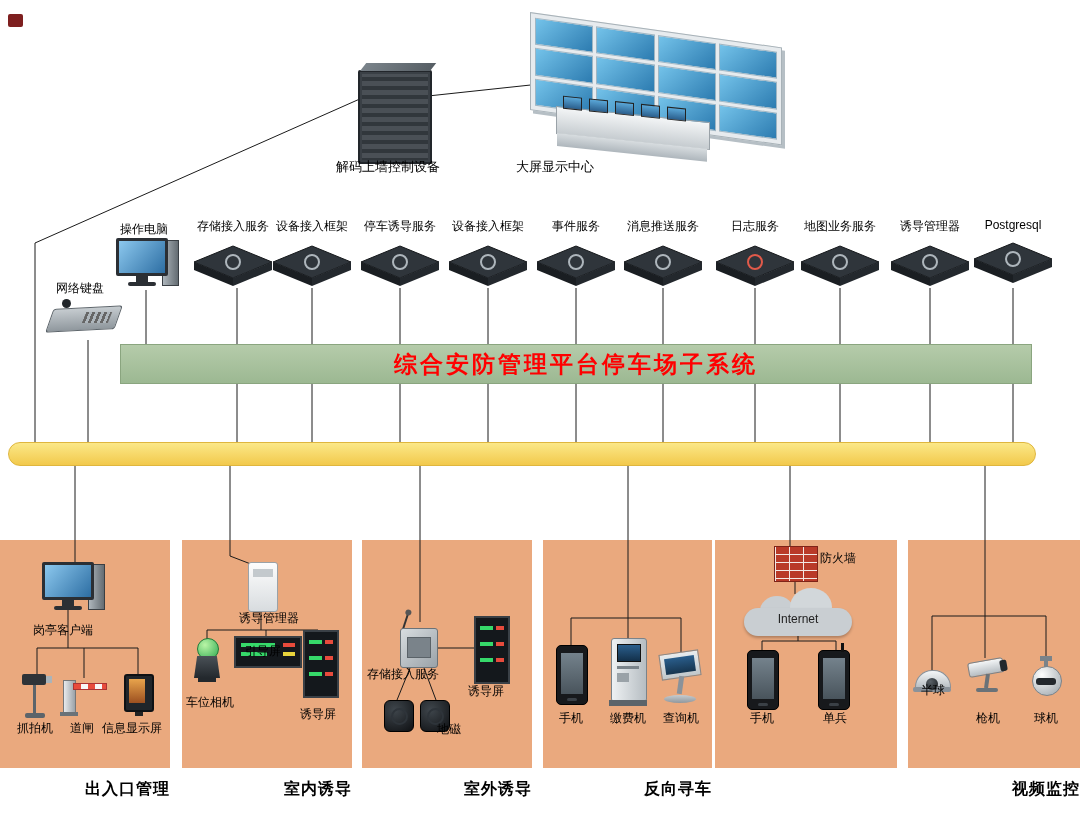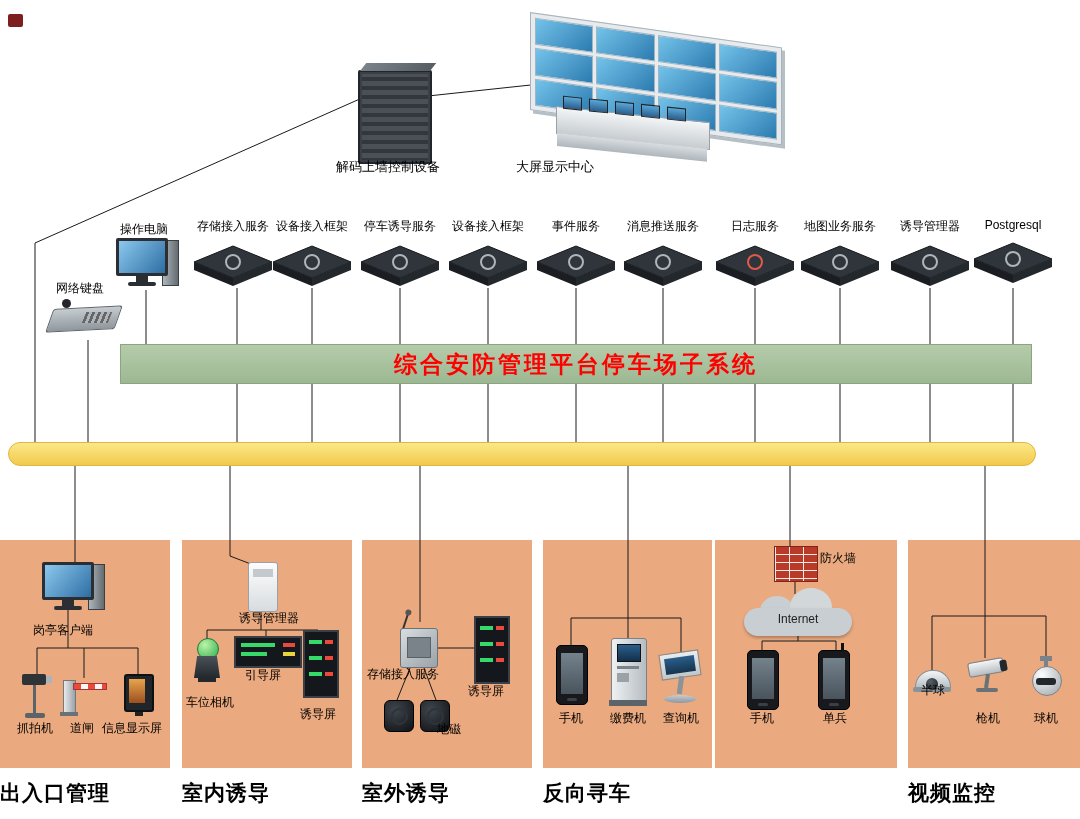--- a/index.html
+++ b/index.html
@@ -35,21 +35,21 @@
   .srv-ico{display:block;margin:8px auto 0;}
   
   .platform{position:absolute;left:120px;top:344px;width:912px;height:40px;
             background:linear-gradient(#b5cbaa,#9cb892);border:1px solid #8aa57f;
             display:flex;align-items:center;justify-content:center;box-sizing:border-box;}
   .platform span{color:#FF0000;font-size:23px;font-weight:bold;letter-spacing:3px;}
   .bus{position:absolute;left:8px;top:442px;width:1028px;height:24px;border-radius:12px;
        background:linear-gradient(#fbe888,#f2c94c);border:1px solid #dfb63e;box-sizing:border-box;}
   
   .panel{position:absolute;top:540px;height:228px;background:#EAA97E;}
-  .ptitle{position:absolute;top:779px;font-size:21px;font-weight:bold;text-align:left;letter-spacing:1px;}
+  .ptitle{position:absolute;top:779px;font-size:16px;font-weight:bold;text-align:right;letter-spacing:1px;}
   
   .pcset{position:absolute;width:64px;height:50px;}
   .pcset .tower{position:absolute;left:46px;top:2px;width:15px;height:44px;background:linear-gradient(90deg,#aeb6bc,#646c72);border:1px solid #3a3f44;}
   .pcset .scr{position:absolute;left:0;top:0;width:46px;height:32px;background:linear-gradient(130deg,#8cc8ee,#2d6ea3);border:3px solid #2b2f34;border-radius:2px;}
   .pcset .neck{position:absolute;left:20px;top:38px;width:12px;height:6px;background:#2b2f34;}
   .pcset .foot{position:absolute;left:12px;top:44px;width:28px;height:4px;background:#2b2f34;border-radius:2px;}
   
   .kb{position:absolute;width:76px;height:38px;}
   .kb .body{position:absolute;left:4px;top:9px;width:66px;height:22px;background:linear-gradient(#c6ccd0,#8f979d);border:1px solid #5c646a;border-radius:3px;transform:skewX(-22deg) rotate(-3deg);}
   .kb .stick{position:absolute;left:16px;top:1px;width:9px;height:9px;border-radius:50%;background:#23272b;}
@@ -366,21 +366,21 @@
       <div class="body"></div>
       <div class="foot"></div>
   </div>
   <div class="lbl" style="left:186px;top:695px">车位相机</div>
   <div class="ledpanel" style="left:234px;top:636px">
     <div class="r1"></div>
       <div class="r1b"></div>
       <div class="r2"></div>
       <div class="r2b"></div>
   </div>
-  <div class="lbl" style="left:245px;top:668px">引导屏</div>
+  <div class="lbl" style="left:245px;top:644px">引导屏</div>
   <div class="tallled" style="left:303px;top:630px">
     <div class="g" style="top:8px"></div>
       <div class="r" style="top:8px"></div>
     <div class="g" style="top:24px"></div>
       <div class="r" style="top:24px"></div>
     <div class="g" style="top:40px"></div>
       <div class="r" style="top:40px"></div>
   </div>
   <div class="lbl" style="left:300px;top:707px">诱导屏</div>
 

